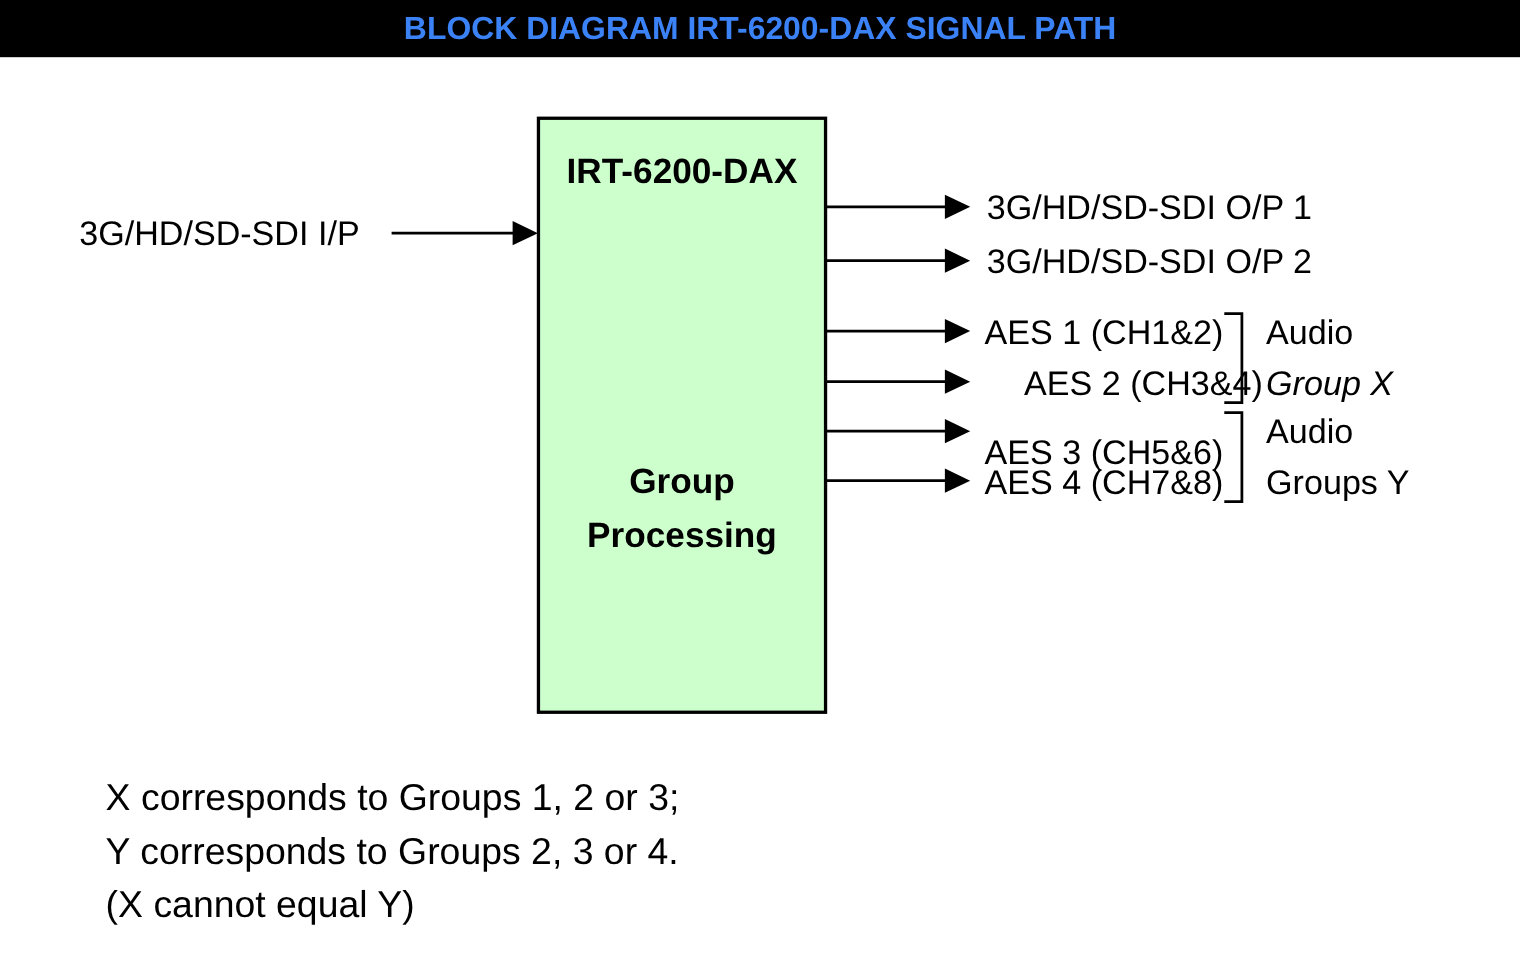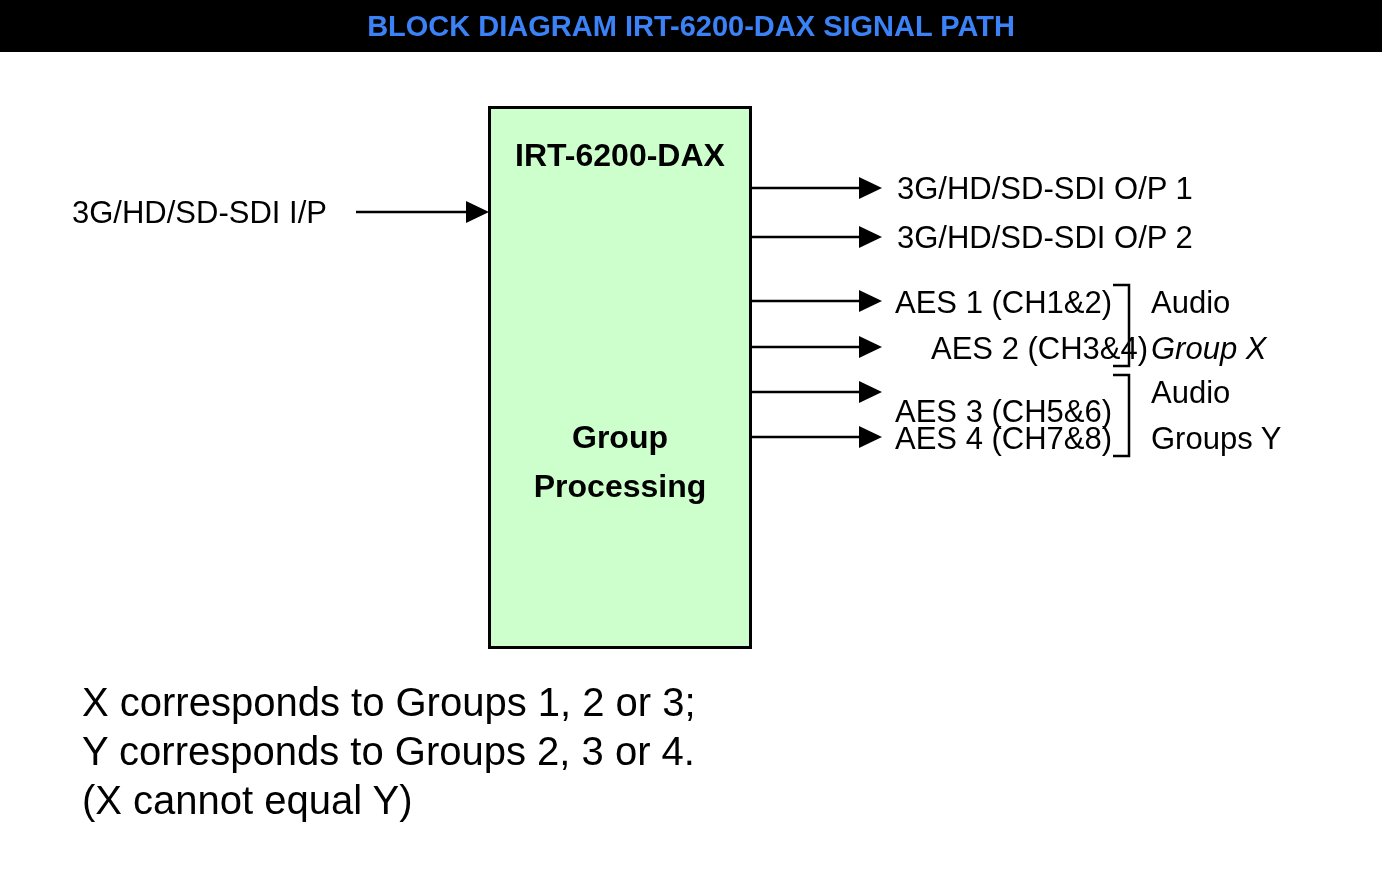--- a/index.html
+++ b/index.html
@@ -4,21 +4,21 @@
 <style>
   html, body { margin:0; padding:0; }
   body { width:1382px; height:873px; background:#ffffff; position:relative; overflow:hidden;
          font-family:"Liberation Sans", "DejaVu Sans", sans-serif; color:#000; }
   .title-bar { position:absolute; left:0; top:0; width:1382px; height:52px; background:#000;
                display:flex; align-items:center; justify-content:center; }
   .title-bar span { color:#3b82f6; font-weight:bold; font-size:29px; letter-spacing:0px; }
   svg.diagram { position:absolute; left:0; top:0; }
   .lbl { position:absolute; font-size:31px; white-space:nowrap; line-height:1; }
   .blk { position:absolute; font-weight:bold; font-size:32px; text-align:center; line-height:49px; }
-  .note { position:absolute; left:82px; font-size:40px; white-space:nowrap; line-height:1; }
+  .note { position:absolute; left:96px; font-size:34px; white-space:nowrap; line-height:1;margin-top:26px; }
 </style>
 </head>
 <body>
 
 <div class="title-bar">
   <span>BLOCK DIAGRAM IRT-6200-DAX SIGNAL PATH</span>
 </div>
 
 <svg class="diagram" width="1382" height="873">
   <defs>

